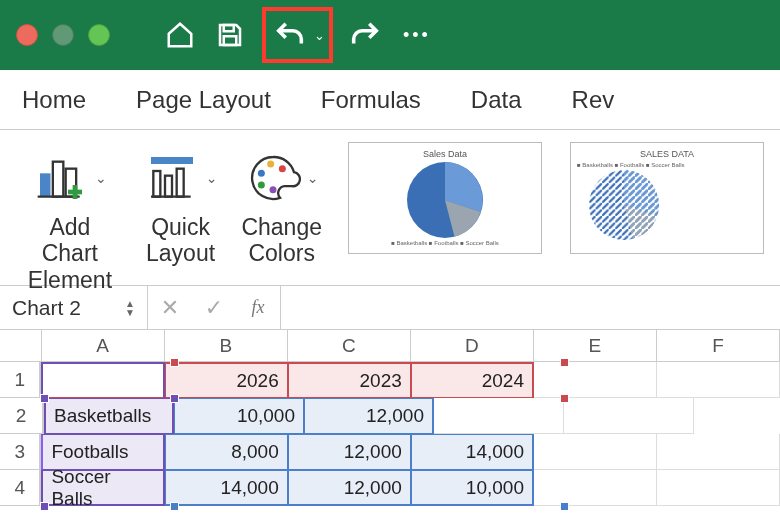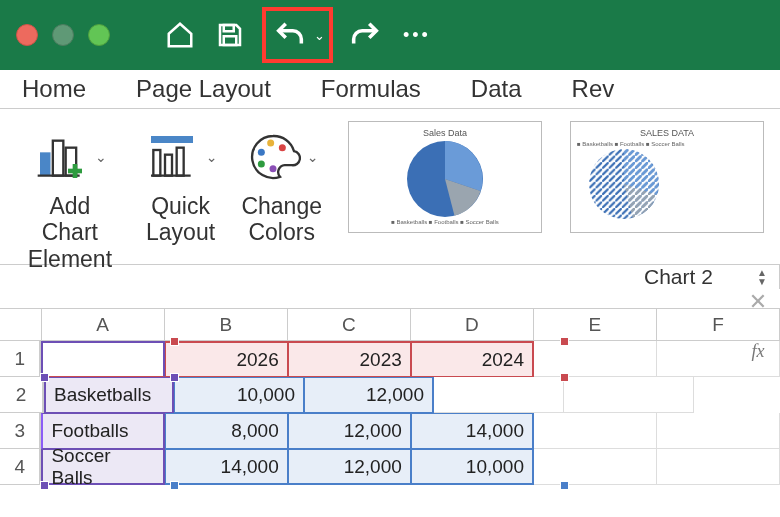--- a/index.html
+++ b/index.html
@@ -12,41 +12,41 @@
   .tl-red { background: #ed6a5e; border: 1px solid #ce5347; }
   .tl-yellow { background: #5f9976; border: 1px solid #4c7c5f; }
   .tl-green { background: #62c555; border: 1px solid #4fa03f; }
 
   .qat-icon { width: 40px; height: 40px; display: flex; align-items: center; justify-content: center; cursor: pointer; color: #fff; }
   .undo-group { display: flex; align-items: center; border: 4px solid #ff3b30; height: 56px; padding: 0 4px; margin: 0 2px; }
   .chev-sm { font-size: 13px; color: #fff; margin-left: 4px; }
   .ellipsis-dots { color: #fff; font-size: 18px; letter-spacing: 3px; margin-left: 8px; }
 
   
-  .ribbon-tabs { height: 39px; display: flex; align-items: center; padding: 0 22px; gap: 50px; font-size: 24px; color: #333; border-bottom: 1px solid #ccc; }
+  .ribbon-tabs { height: 60px; display: flex; align-items: center; padding: 0 22px; gap: 50px; font-size: 24px; color: #333; border-bottom: 1px solid #ccc; }
   .tab { cursor: pointer; white-space: nowrap; }
 
   
   .ribbon-content { height: 156px; border-bottom: 1px solid #ccc; display: flex; align-items: flex-start; padding: 12px 16px; gap: 16px; }
   .ribbon-btn { display: flex; flex-direction: column; align-items: center; justify-content: flex-start; cursor: pointer; padding: 4px; }
   .ribbon-btn-row { display: flex; align-items: center; gap: 6px; height: 64px; }
   .ribbon-label { font-size: 23px; color: #333; text-align: center; line-height: 1.15; margin-top: 4px; }
   .chev { font-size: 14px; color: #666; }
 
   .icon-add-chart svg, .icon-quick-layout svg, .icon-change-colors svg { display: block; }
 
   .chart-previews { display: flex; gap: 28px; margin-left: 6px; }
   .chart-preview { width: 194px; height: 112px; border: 1px solid #bbb; cursor: pointer; position: relative; background: #fff; padding: 6px; }
   .cp-title { font-size: 9px; text-align: center; color: #555; margin-bottom: 3px; }
   .cp-legend { font-size: 6px; text-align: center; color: #666; margin-top: 2px; }
   .cp-legend2 { font-size: 6px; text-align: left; color: #666; margin-bottom: 2px; }
   .cp-pie { display:block; margin: 0 auto; }
 
   
-  .formula-bar { height: 44px; border-bottom: 1px solid #ccc; display: flex; align-items: flex-end; flex-direction: column; }
+  .formula-bar { height: 44px; border-bottom: 1px solid #ccc; display: flex; align-items: flex-start; }
   .name-box { width: 148px; height: 100%; border-right: 1px solid #ccc; display: flex; align-items: center; padding: 0 12px; font-size: 21px; color: #333; }
   .name-stepper { margin-left: auto; display: flex; flex-direction: column; font-size: 10px; color: #666; line-height: 0.9; cursor: pointer; }
   .fb-btn { width: 44px; height: 100%; display: flex; align-items: center; justify-content: center; color: #aaa; font-size: 22px; cursor: pointer; }
   .fx { font-style: italic; font-family: 'Times New Roman', serif; font-size: 18px; color: #777; }
 
   
   .grid { width: 100%; }
   .col-headers { display: flex; height: 32px; }
   .ch { border-right: 1px solid #ccc; border-bottom: 1px solid #ccc; display: flex; align-items: center; justify-content: center; font-size: 19px; color: #555; background: #fff; }
   .ch.corner { width: 44px; border-right: 1px solid #ccc; }

